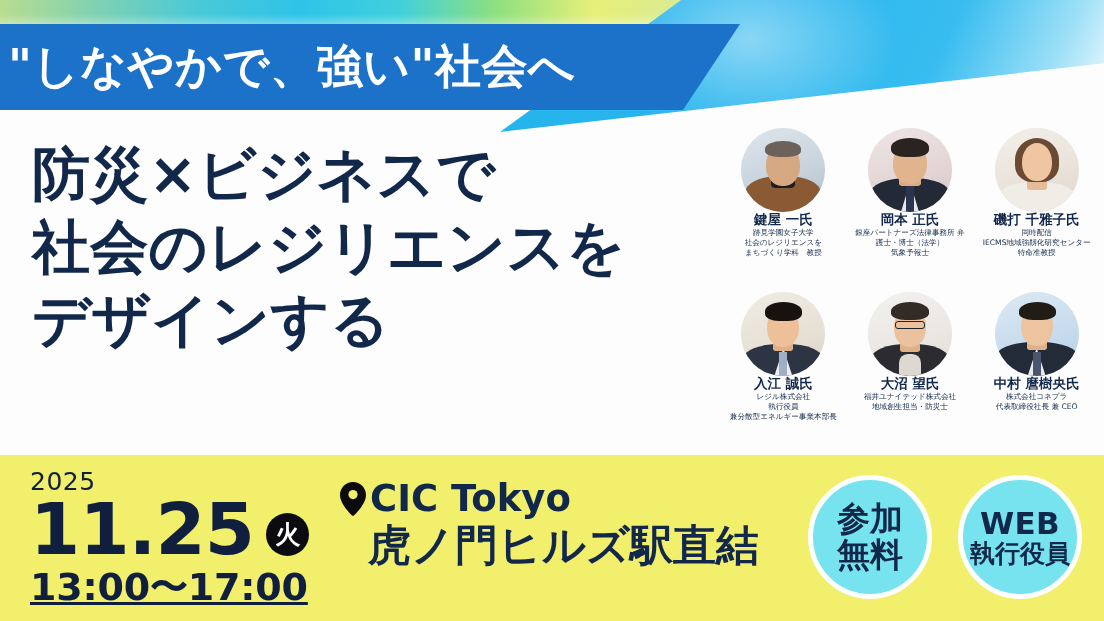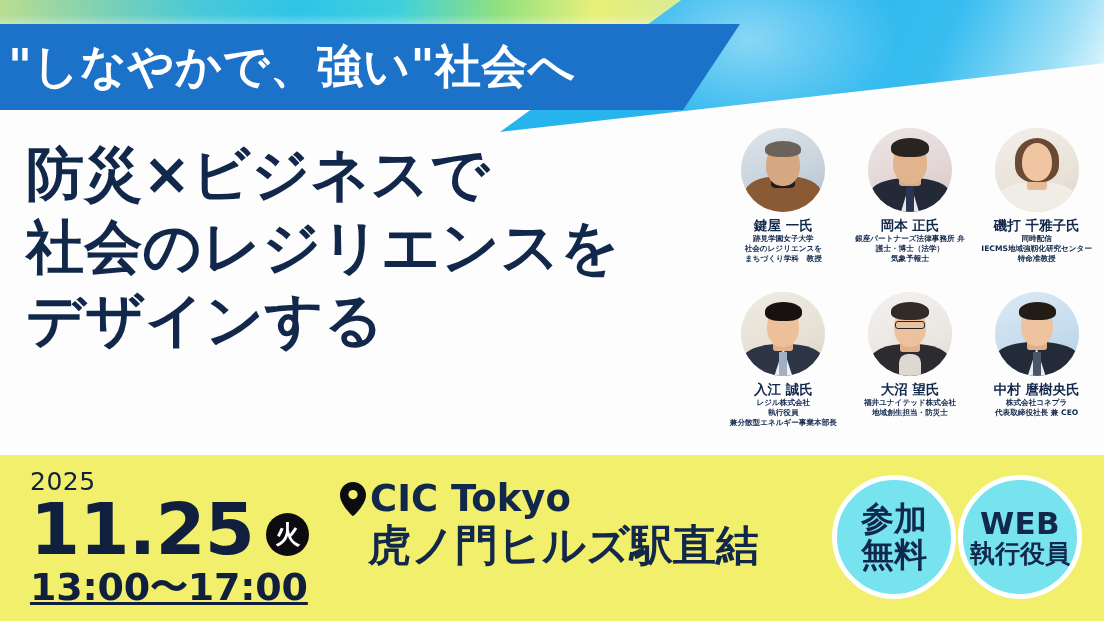--- a/index.html
+++ b/index.html
@@ -43,44 +43,44 @@
     display:flex; align-items:center;
   }
   .banner-text {
     color:#ffffff; font-size:46px; font-weight:bold;
     letter-spacing:.01em; padding-left:28px; white-space:nowrap;
     line-height:1; transform:translateY(-1px);
   }
 
   
   .headline {
-    position:absolute; left:26px; top:138px; width:700px;
+    position:absolute; left:32px; top:138px; width:700px;
     color:#12284b; font-weight:bold; font-size:58px; line-height:1.26;
     letter-spacing:.005em;
   }
   .headline .ln { display:block; white-space:nowrap; }
 
   
   .speakers {
     position:absolute; left:722px; top:128px; width:376px; height:322px;
     display:grid; grid-template-columns:repeat(3,1fr); grid-template-rows:repeat(2,1fr);
     column-gap:4px; row-gap:6px;
   }
   .spk { display:flex; flex-direction:column; align-items:center; }
   .spk-photo {
     width:84px; height:84px; border-radius:50%; overflow:hidden;
     position:relative; background:#e8e8ea; flex:none;
   }
   .spk-photo .bg { position:absolute; inset:0; }
   .spk-name {
-    margin-top:6px; font-size:13.5px; font-weight:bold; color:#12284b;
+    font-size:13.5px; font-weight:bold; color:#12284b;
     line-height:1.05; white-space:nowrap;
   }
   .spk-aff {
-    margin-top:2px; font-size:7.6px; font-weight:bold; color:#12284b;
+    margin-top:2px; font-size:7.6px; font-weight:normal; color:#12284b;
     line-height:1.32; text-align:center; white-space:nowrap;
   }
 
   
   .p-head { position:absolute; border-radius:50% 50% 46% 46%; }
   .p-body { position:absolute; border-radius:46% 46% 0 0; }
   .p-hair { position:absolute; border-radius:50% 50% 38% 38%; }
   .p-neck { position:absolute; border-radius:20%; }
   .p-shirt{ position:absolute; }
 
@@ -100,21 +100,21 @@
     display:flex; align-items:center; justify-content:center;
     margin-left:12px; margin-top:10px;
   }
   .date-time { font-size:38px; font-weight:bold; line-height:1; margin-top:6px; letter-spacing:-.005em;text-decoration:underline; }
 
   .venue { position:absolute; left:340px; top:24px; color:#12284b; }
   .venue-line1 { display:flex; align-items:center; font-size:37px; font-weight:bold; line-height:1.08; }
   .pin { width:26px; height:34px; margin-right:4px; flex:none; }
   .venue-line2 { font-size:43px; font-weight:bold; line-height:1.12; margin-top:2px; padding-left:28px; }
 
-  .badges { position:absolute; right:22px; top:20px; display:flex; gap:2px; }
+  .badges { position:absolute; right:22px; top:20px; display:flex; gap:26px; }
   .badge {
     width:124px; height:124px; border-radius:50%;
     background:#76e3ee; border:5px solid #ffffff;
     display:flex; flex-direction:column; align-items:center; justify-content:center;
     color:#12284b; font-weight:bold; line-height:1.08;
   }
   .badge .l1 { font-size:33px; }
   .badge .l2 { font-size:33px; }
   .badge.web .l1 { font-size:31px; letter-spacing:.01em; }
   .badge.web .l2 { font-size:25px; }

